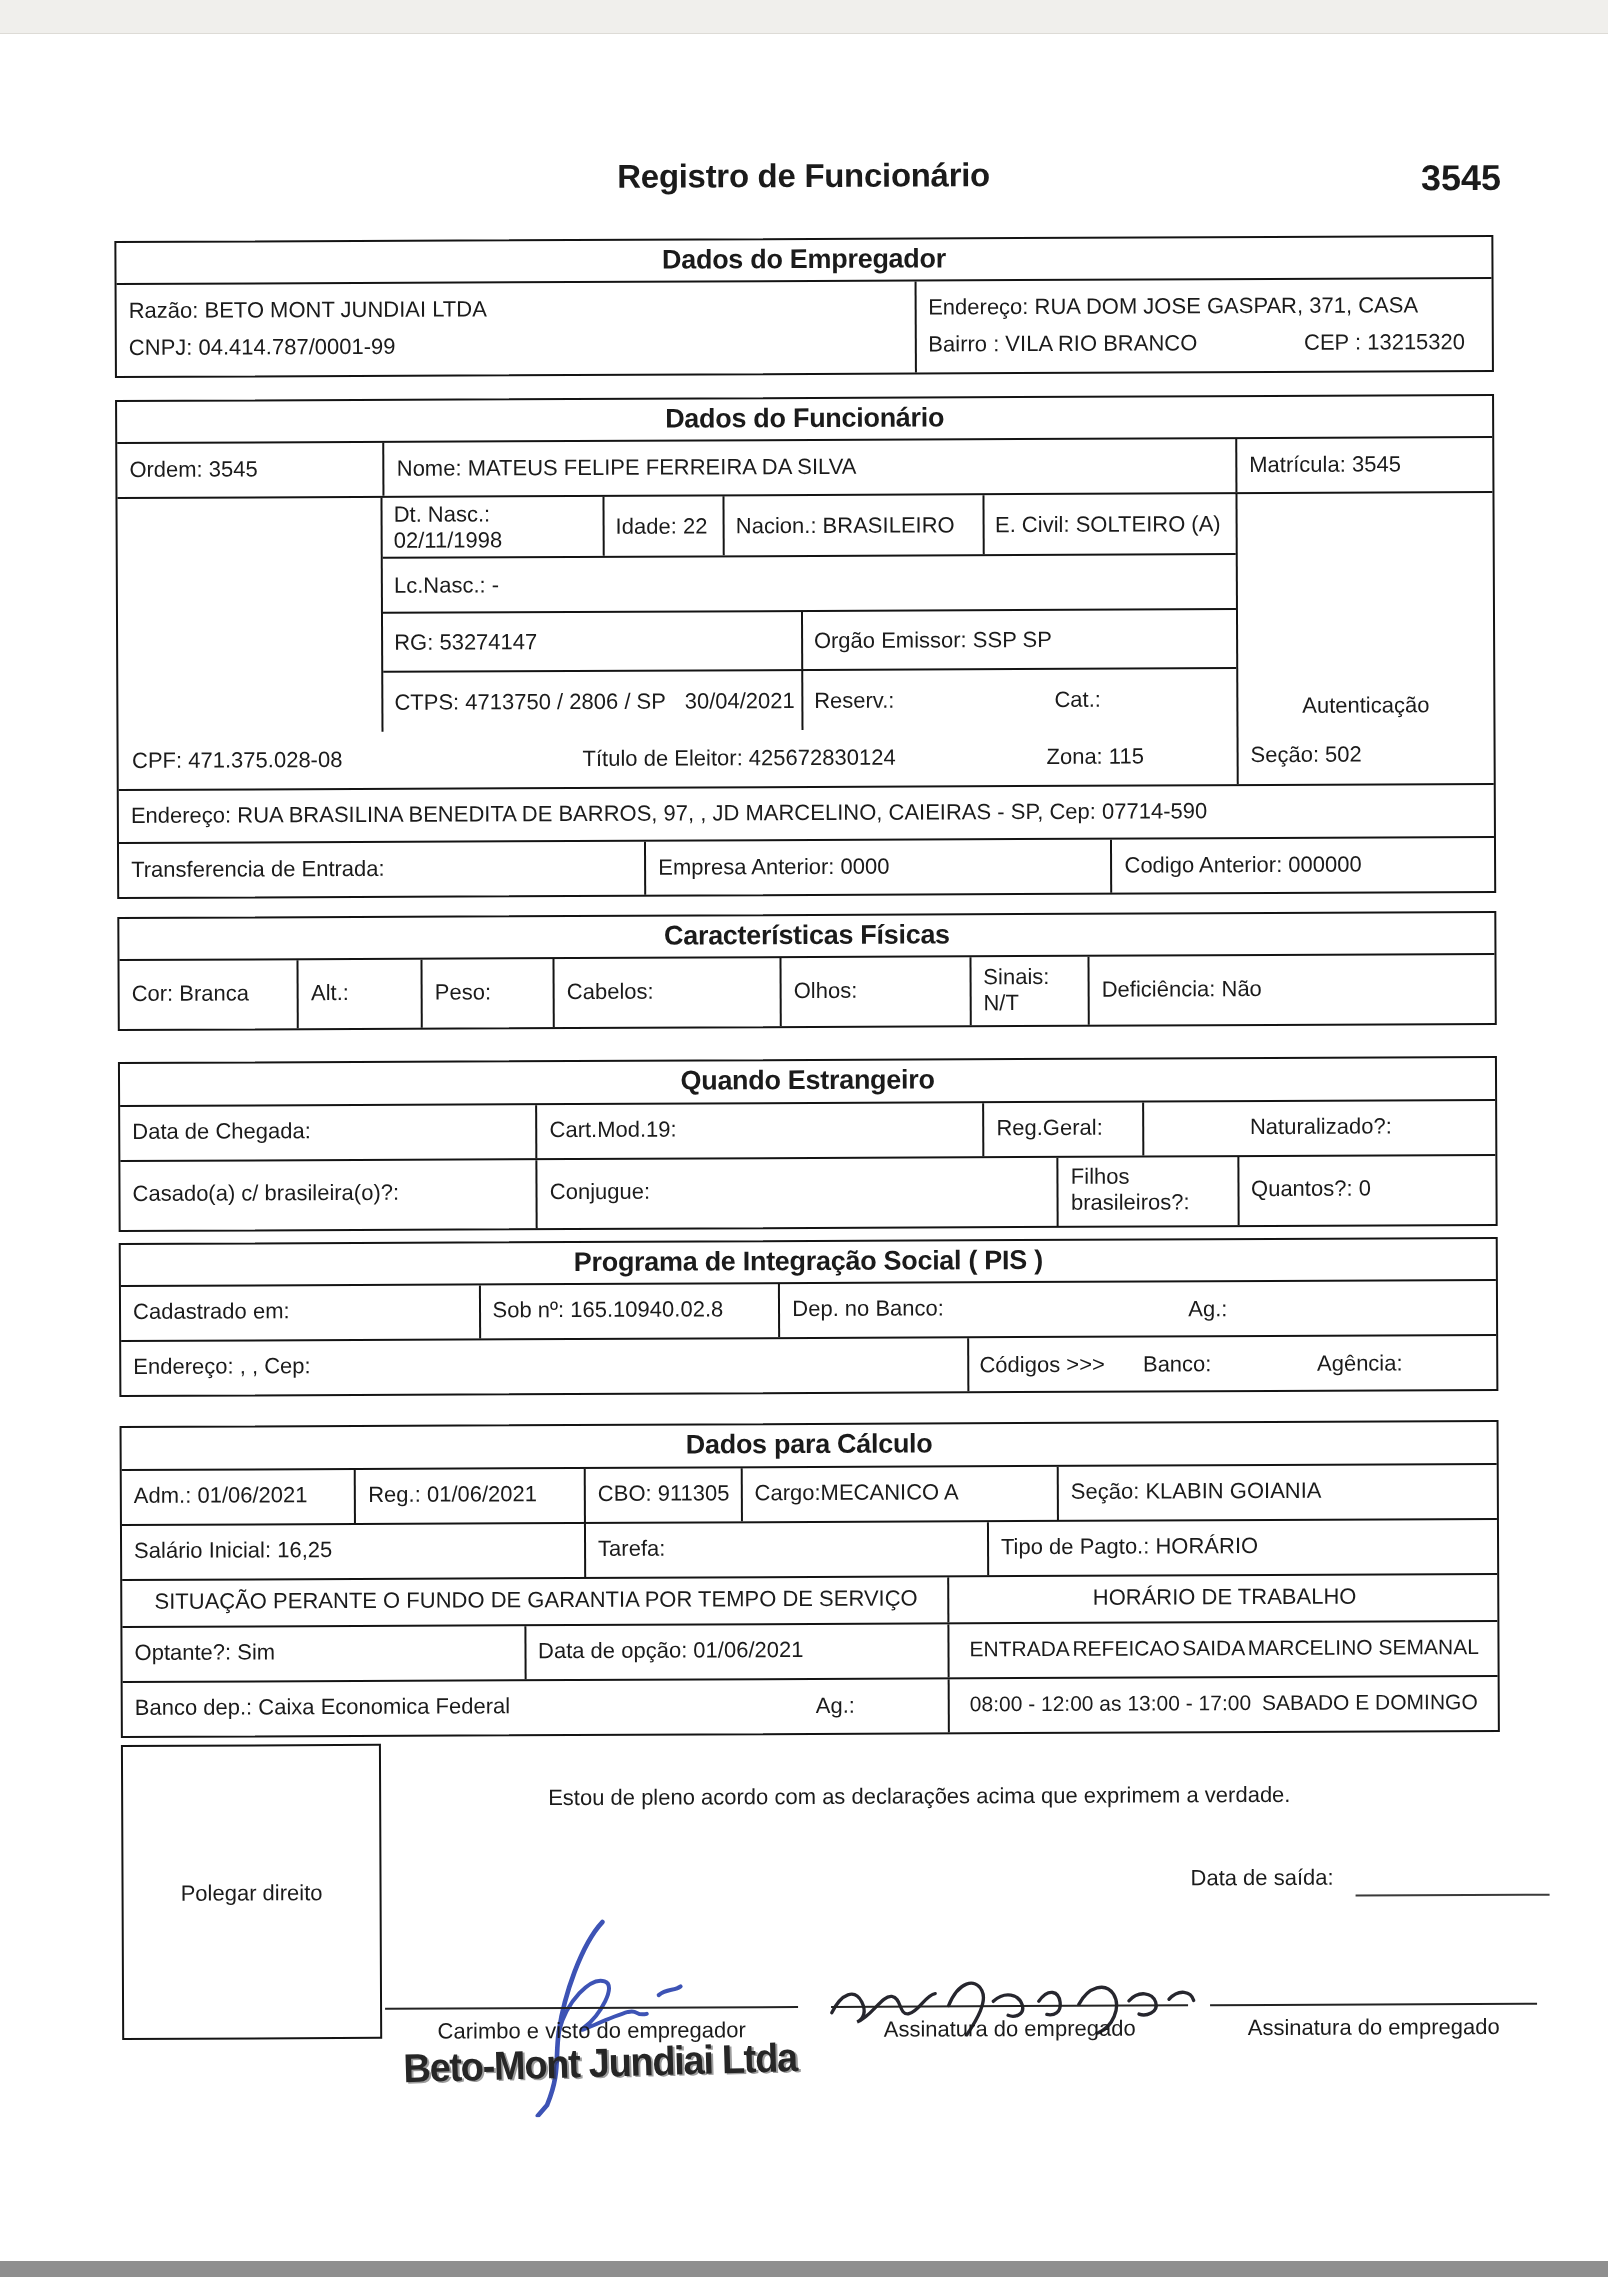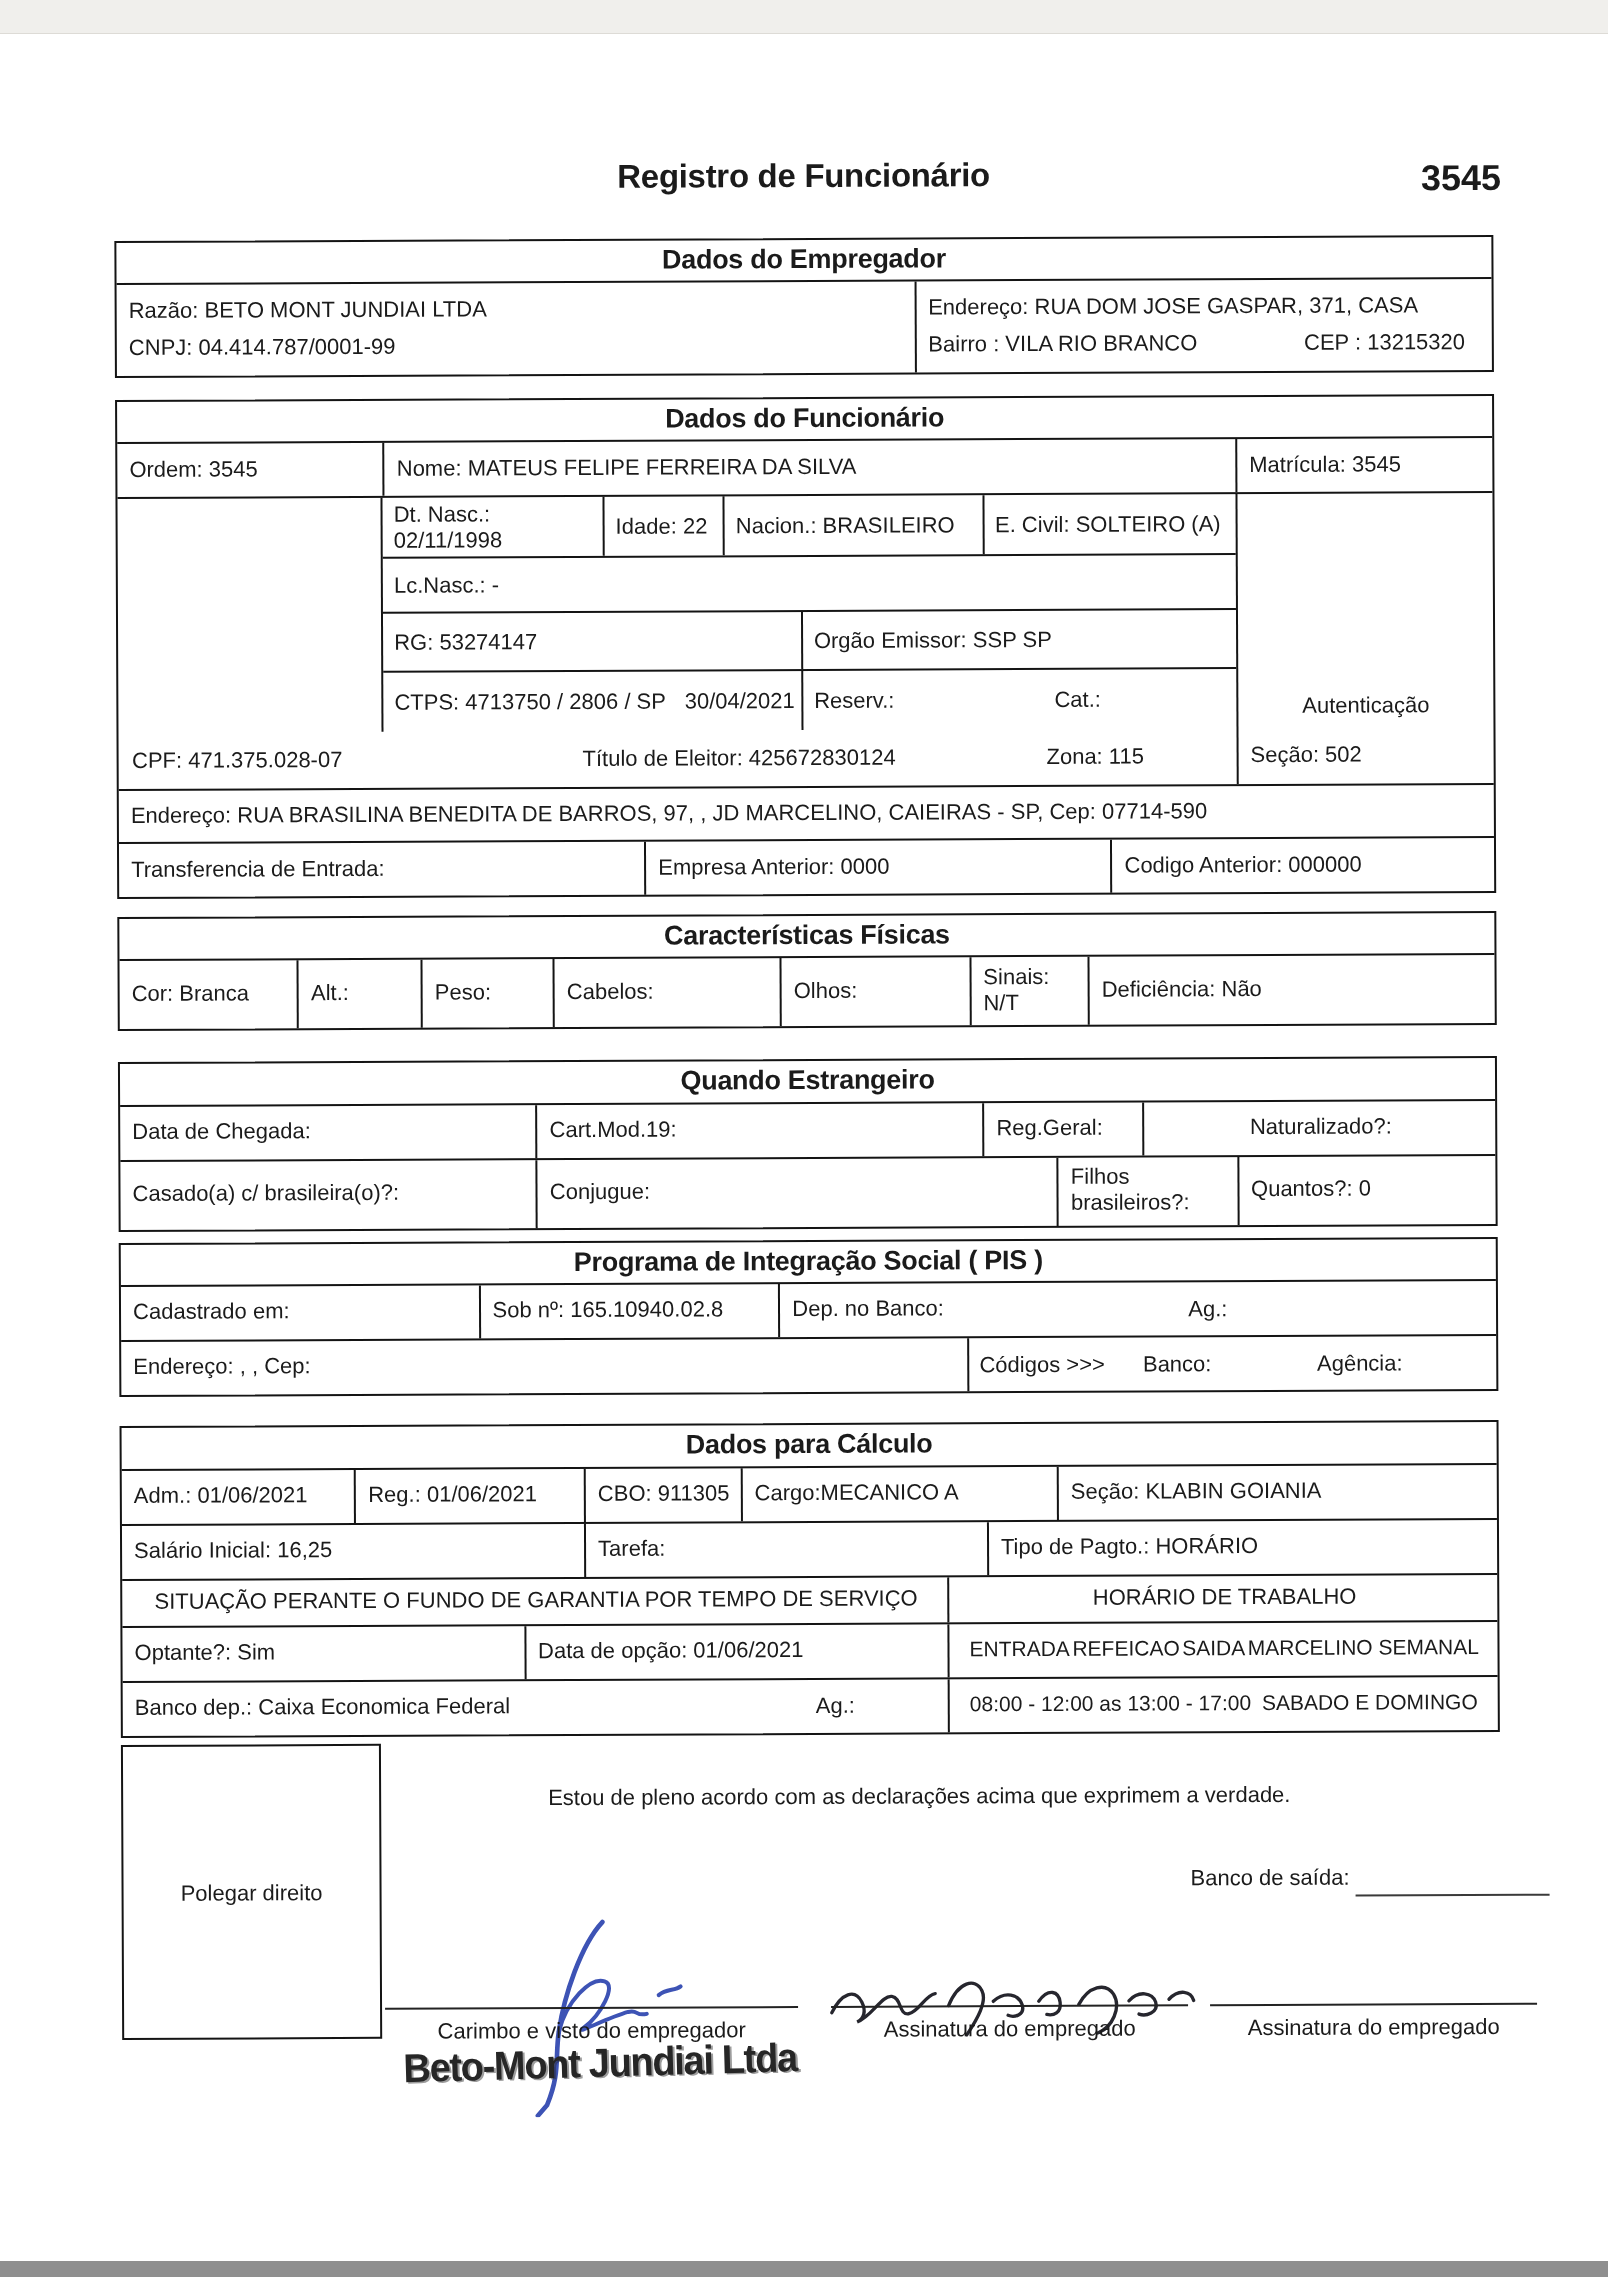--- a/index.html
+++ b/index.html
@@ -160,21 +160,21 @@
             <span style="position:absolute;left:58%;">Cat.:</span>
           </div>
         </div>
       </div>
       <div class="band-right">
         <span class="auth-label">Autenticação</span>
       </div>
     </div>
     <div class="row">
       <div class="c cpf-cell">
-        <span class="cpf-v">CPF: 471.375.028-07</span>
+        <span class="cpf-v">CPF: 471.375.028-08</span>
         <span class="tit-v">Título de Eleitor: 425672830124</span>
         <span class="zona-v">Zona: 115</span>
       </div>
       <div class="c secao-cell">Seção: 502</div>
     </div>
     <div class="row">
       <div class="c end-cell" style="min-height:51px">Endereço: RUA BRASILINA BENEDITA DE BARROS, 97, , JD MARCELINO, CAIEIRAS - SP, Cep: 07714-590</div>
     </div>
     <div class="row">
       <div class="c transf-1">Transferencia de Entrada:</div>
@@ -270,21 +270,21 @@
         <span>SABADO E DOMINGO</span>
       </div>
     </div>
   </div>
 
   <div class="footer">
     <div class="thumb-box">
       <div class="thumb-label">Polegar direito</div>
     </div>
     <div class="declaration">Estou de pleno acordo com as declarações acima que exprimem a verdade.</div>
-    <div class="data-saida">Banco de saída:</div>
+    <div class="data-saida">Data de saída:</div>
     <div class="saida-line"></div>
 
     <div class="ink-blue">
       <svg width="200" height="207" viewBox="0 0 300 310" fill="none">
         <path d="M160,18 C128,52 102,128 94,182 C88,222 96,244 76,292 L62,308" stroke="#3d53b5" stroke-width="7" stroke-linecap="round" fill="none"></path>
         <path d="M94,182 C106,136 142,100 163,107 C182,113 156,158 132,176 C114,189 166,162 198,153 C214,149 208,160 226,156" stroke="#3d53b5" stroke-width="6" stroke-linecap="round" fill="none"></path>
         <path d="M244,128 C256,118 268,122 277,115" stroke="#3d53b5" stroke-width="6" stroke-linecap="round" fill="none"></path>
       </svg>
     </div>
     <div class="ink-dark">

